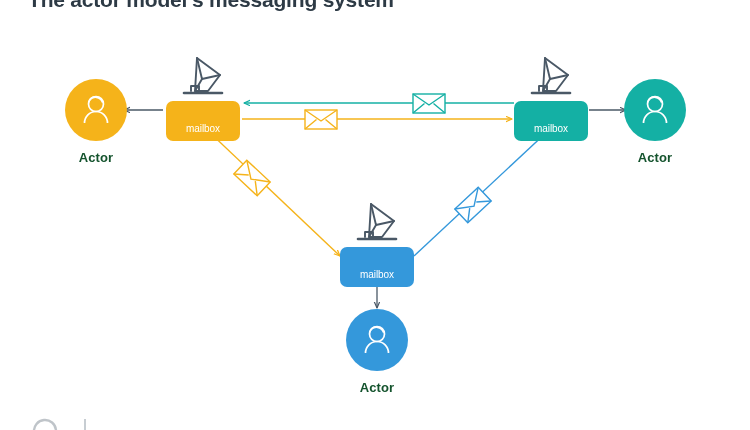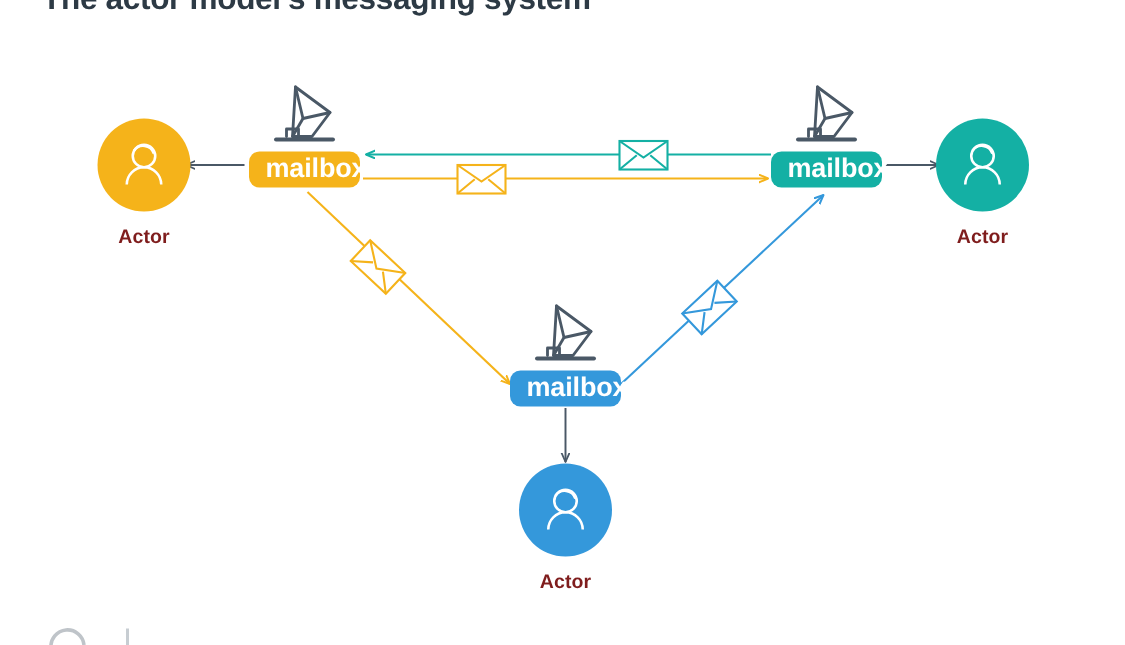--- a/index.html
+++ b/index.html
@@ -33,35 +33,35 @@
     width:62px; height:62px;
     border-radius:50%;
     position:relative;
     margin:0 auto;
   }
   .actor .disc svg { position:absolute; left:50%; top:50%; transform:translate(-50%,-50%); }
   .actor .caption {
     margin-top:9px;
     font-size:13px;
     font-weight:bold;
-    color:#7f1d1d;
+    color:#14532d;
     letter-spacing:0.1px;
   }
 
   
   .mbgroup { position:absolute; }
   .mbicon { display:block; margin:0 auto 2px auto; }
   .pill {
     display:block;
     border-radius:7px;
     color:#ffffff;
-    font-size:18px;
-    font-weight:bold;
+    font-size:10px;
+    font-weight:normal;
     text-align:center;
-    padding:4px 11px 5px 11px;
+    padding:20px 11px 5px 11px;
     line-height:15px;
     white-space:nowrap;
     letter-spacing:-0.1px;
   }
 
   
   .logo-clip {
     position:absolute;
     left:30px; top:416px;
     width:120px; height:20px;

